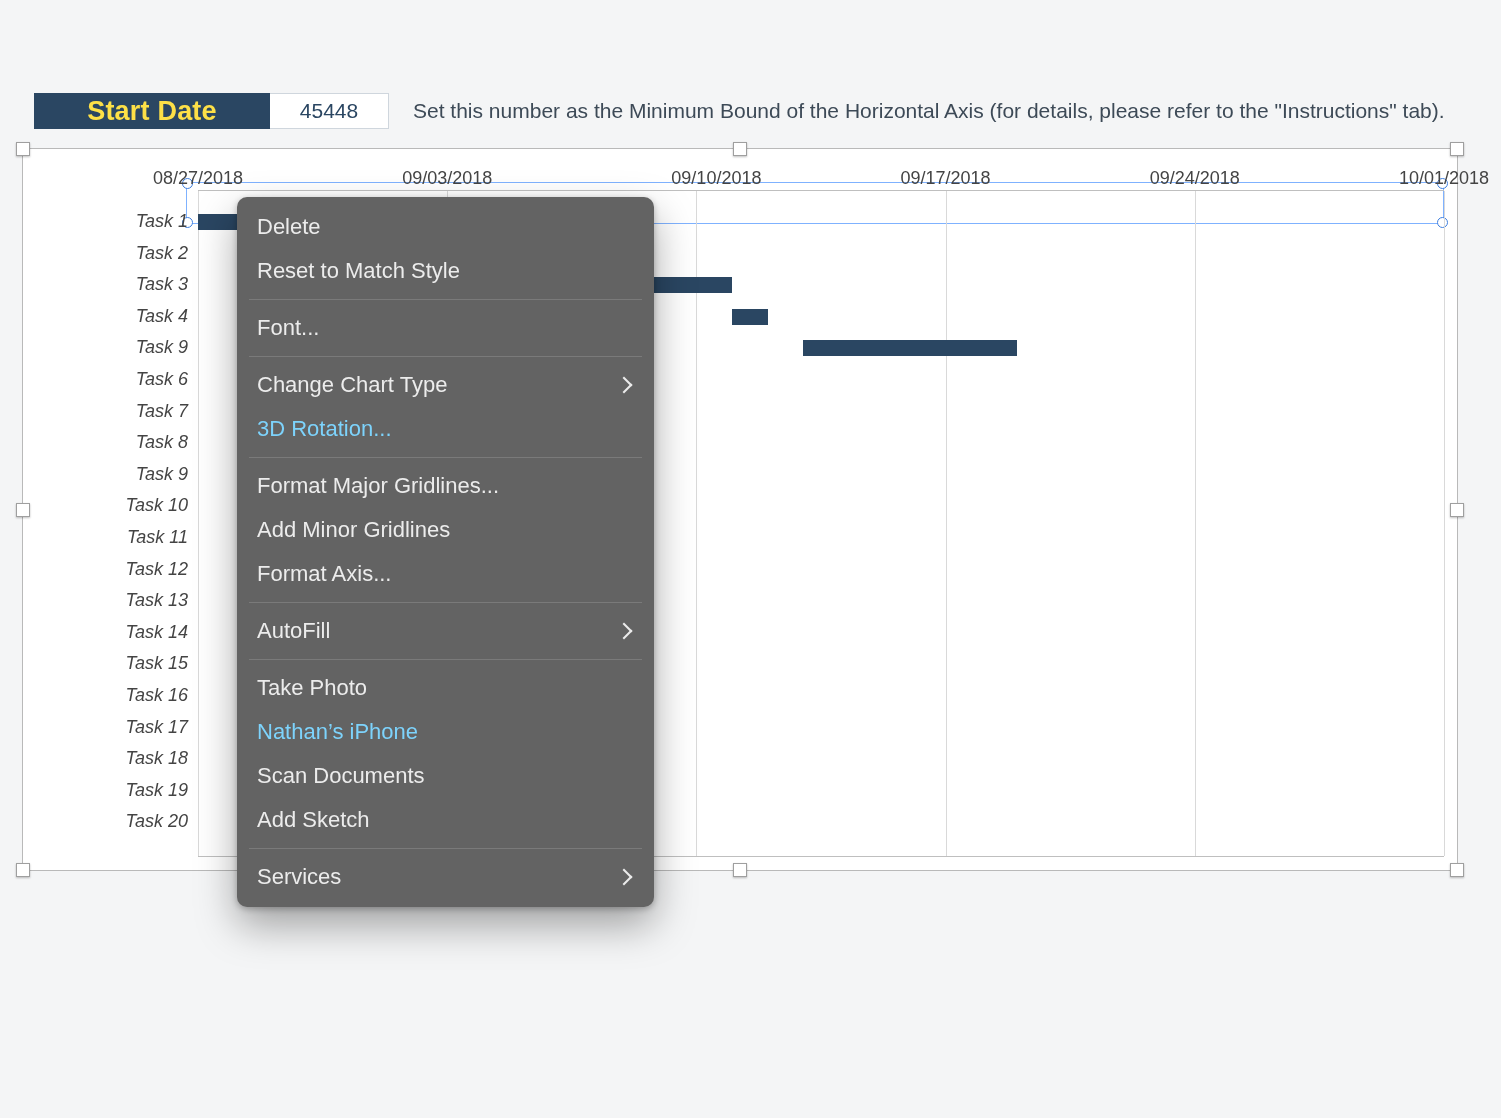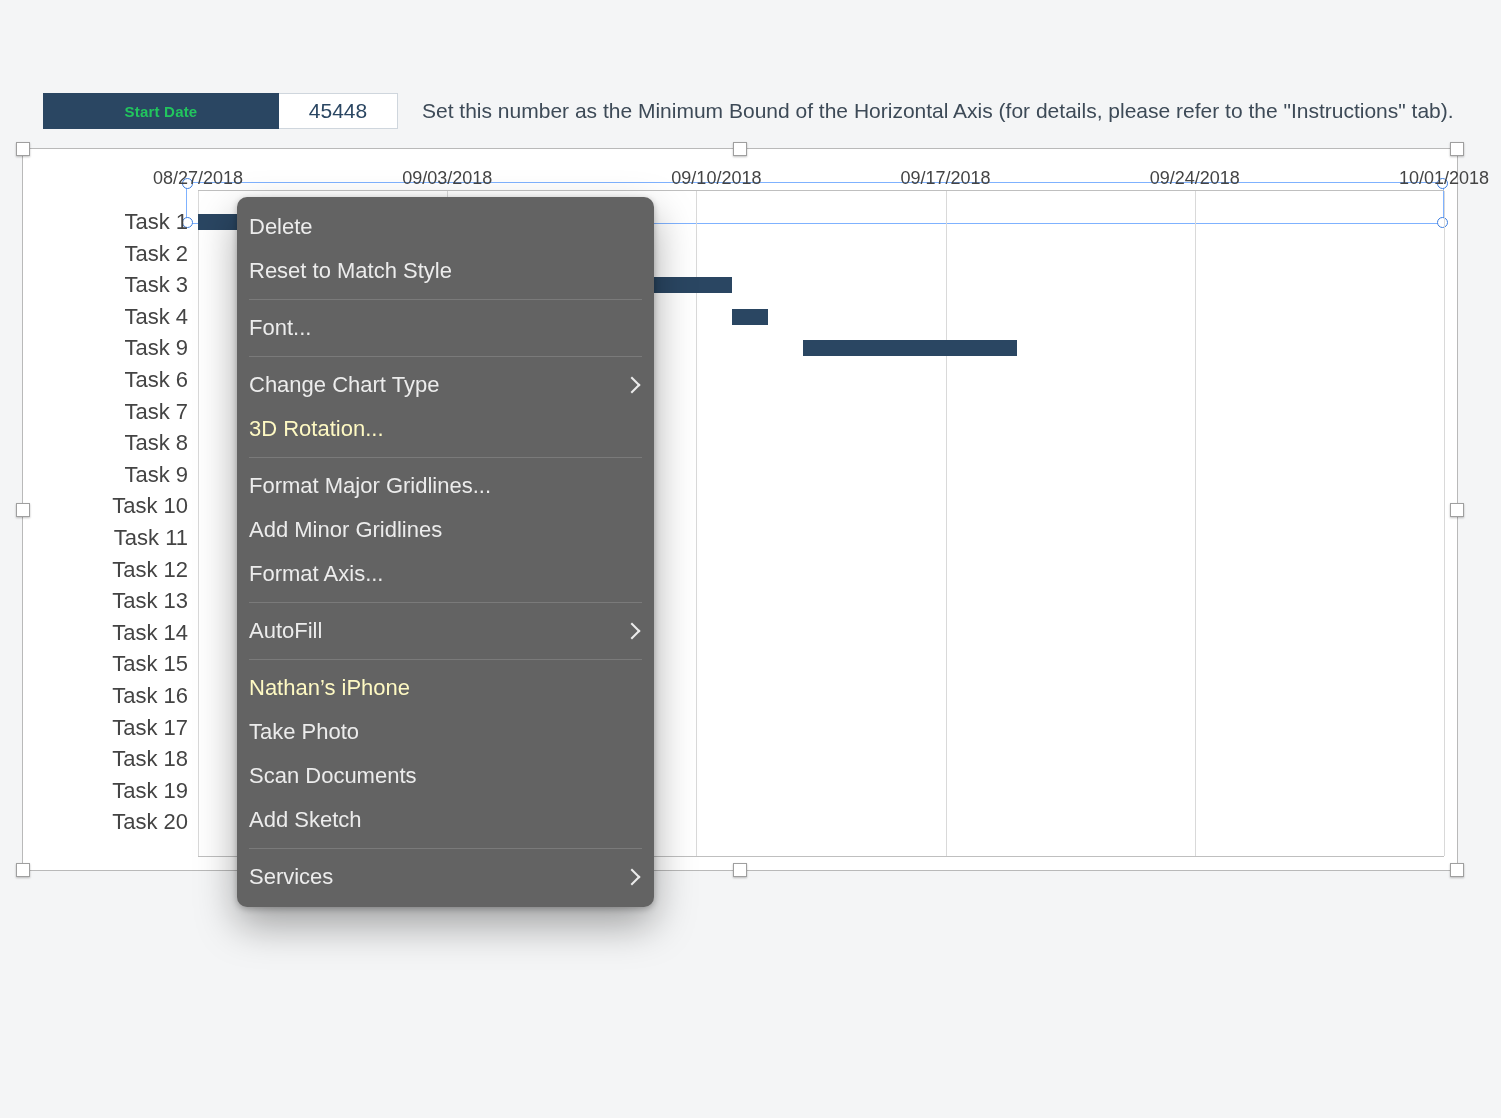--- a/index.html
+++ b/index.html
@@ -7,24 +7,23 @@
     background:#f4f5f6;
     font-family:"Helvetica Neue",Helvetica,Arial,sans-serif;
     color:#333;
     overflow:hidden;
   }
   #stage{position:relative;width:1501px;height:1118px;}
 
   
   .hdr{position:absolute;left:34px;top:93px;height:36px;display:flex;align-items:center;}
   .hdr-title{
-    width:236px;height:36px;background:#2a4662;color:#22c55e;font-weight:600;
-    font-size:15px;display:flex;align-items:center;justify-content:center;
+    width:236px;height:36px;background:#2a4662;color:#fde047;font-weight:600;
+    font-size:27px;display:flex;align-items:center;justify-content:center;
     letter-spacing:.2px;
-    margin-left:9px;
   }
   .hdr-value{
     width:118px;height:34px;border:1px solid #cfd6dd;border-left:none;
     background:#fff;font-size:21px;display:flex;align-items:center;justify-content:center;
     color:#2a4662;
   }
   .hdr-hint{margin-left:24px;font-size:21px;color:#3d4a57;white-space:nowrap;}
 
   
   .chart-wrap{
@@ -45,21 +44,21 @@
   .sel-handle.bc{left:50%;bottom:-6px;transform:translateX(-50%);}
   .sel-handle.ml{left:-6px;top:50%;transform:translateY(-50%);}
   .sel-handle.mr{right:-6px;top:50%;transform:translateY(-50%);}
 
   
   .plot{
     position:absolute;left:14px;top:14px;right:14px;bottom:14px;
   }
   .y-labels{
     position:absolute;left:0;top:44px;width:162px;text-align:right;
-    font-size:22px;color:#444;
+    font-size:18px;color:#444;font-style:italic;
   }
   .y-labels div{height:31.6px;line-height:31.6px;padding-right:10px;}
   .grid{
     position:absolute;left:162px;right:0;top:28px;bottom:0;
     border-top:1px solid #bfbfbf;border-bottom:1px solid #bfbfbf;
   }
   .gridline{position:absolute;top:0;bottom:0;width:0;border-left:1px solid #d9d9d9;}
   .x-labels{
     position:absolute;left:162px;right:0;top:0;height:28px;
     font-size:18px;color:#444;
@@ -84,23 +83,23 @@
   
   .ctx{
     position:absolute;left:237px;top:197px;width:417px;
     background:#636363;border-radius:10px;color:#ececec;
     box-shadow:0 18px 40px rgba(0,0,0,.35),0 2px 6px rgba(0,0,0,.25);
     padding:8px 0;
     font-size:22px;
   }
   .ctx .item{
     display:flex;align-items:center;justify-content:space-between;
-    padding:9px 12px;cursor:default;white-space:nowrap;
-  }
-  .ctx .item.disabled{color:#fef9c3;}
+    padding:9px 20px;cursor:default;white-space:nowrap;
+  }
+  .ctx .item.disabled{color:#7dd3fc;}
   .ctx .sep{height:1px;background:#7a7a7a;margin:6px 12px;}
   .ctx .chev{
     width:10px;height:10px;border-right:2.4px solid #ececec;border-top:2.4px solid #ececec;
     transform:rotate(45deg);margin-right:4px;
   }
 </style>
 </head>
 <body>
 
 <div id="stage">
@@ -205,27 +204,27 @@
       </div>
       <div class="item">
         <span>Format Axis...</span>
       </div>
       <div class="sep"></div>
       <div class="item">
         <span>AutoFill</span>
         <span class="chev"></span>
       </div>
       <div class="sep"></div>
+      <div class="item">
+        <span>Take Photo</span>
+      </div>
       <div class="item disabled">
         <span>Nathan’s iPhone</span>
       </div>
       <div class="item">
-        <span>Take Photo</span>
-      </div>
-      <div class="item">
         <span>Scan Documents</span>
       </div>
       <div class="item">
         <span>Add Sketch</span>
       </div>
       <div class="sep"></div>
       <div class="item">
         <span>Services</span>
         <span class="chev"></span>
       </div>

